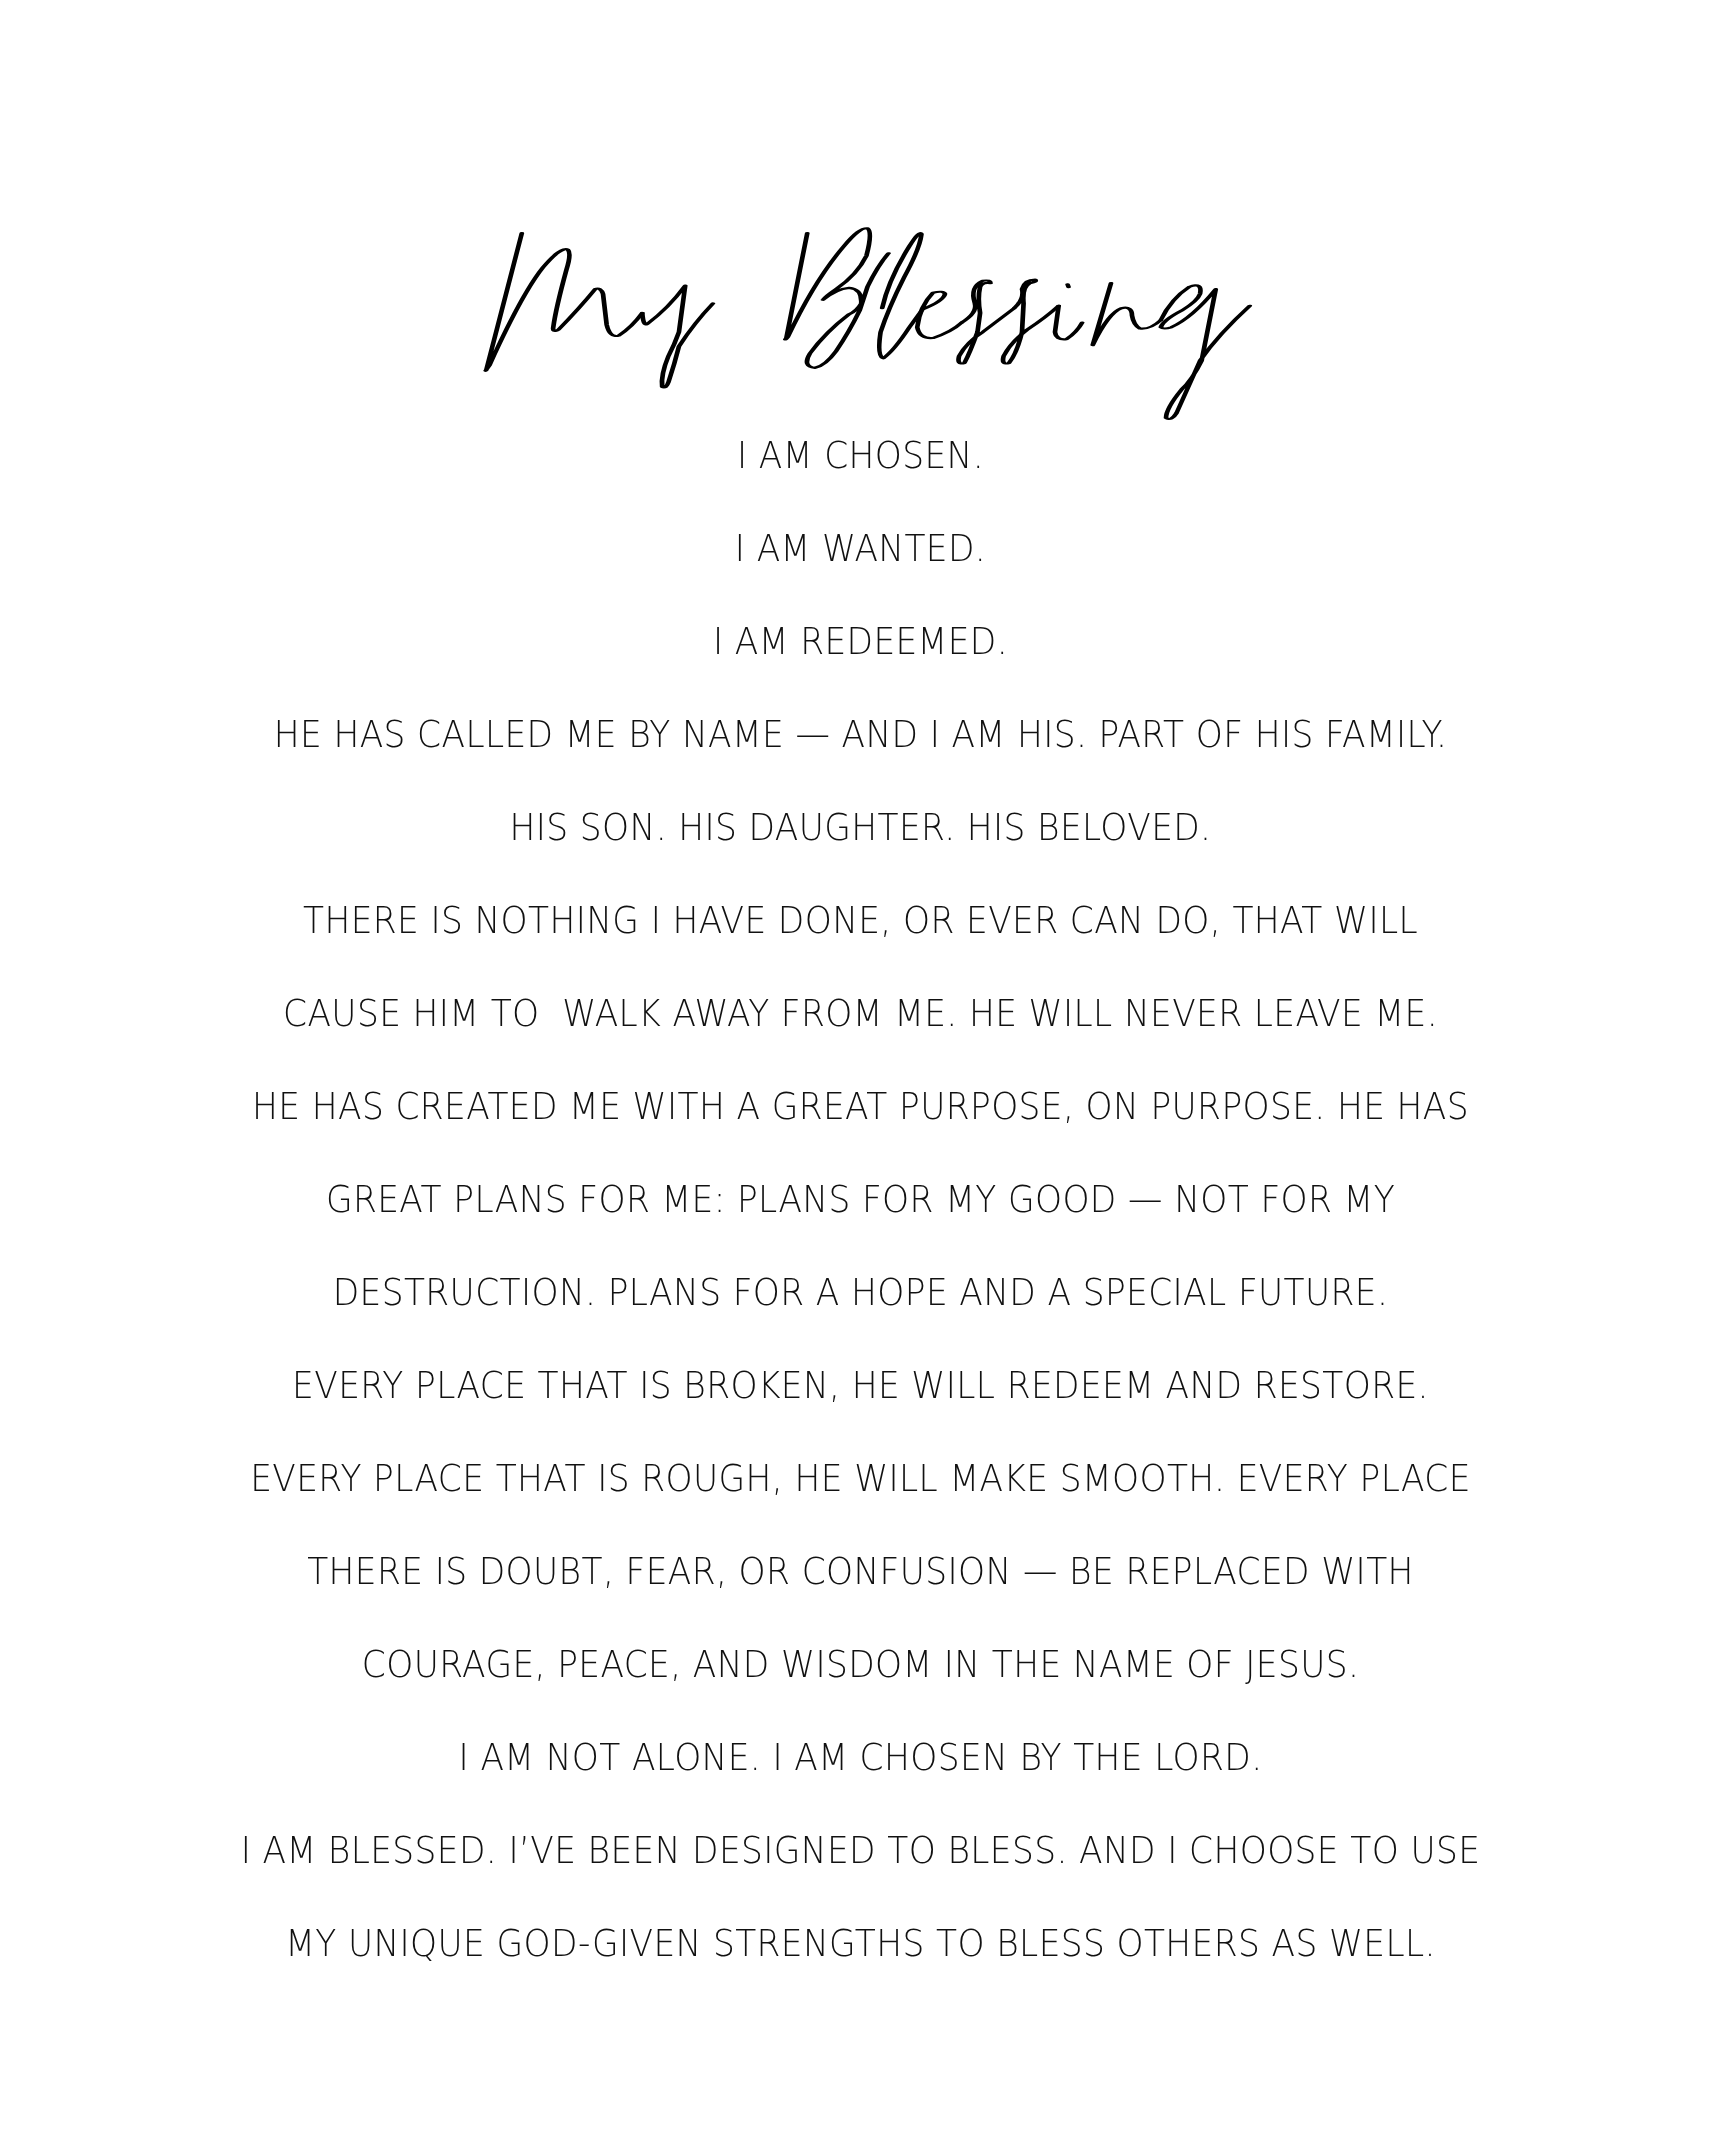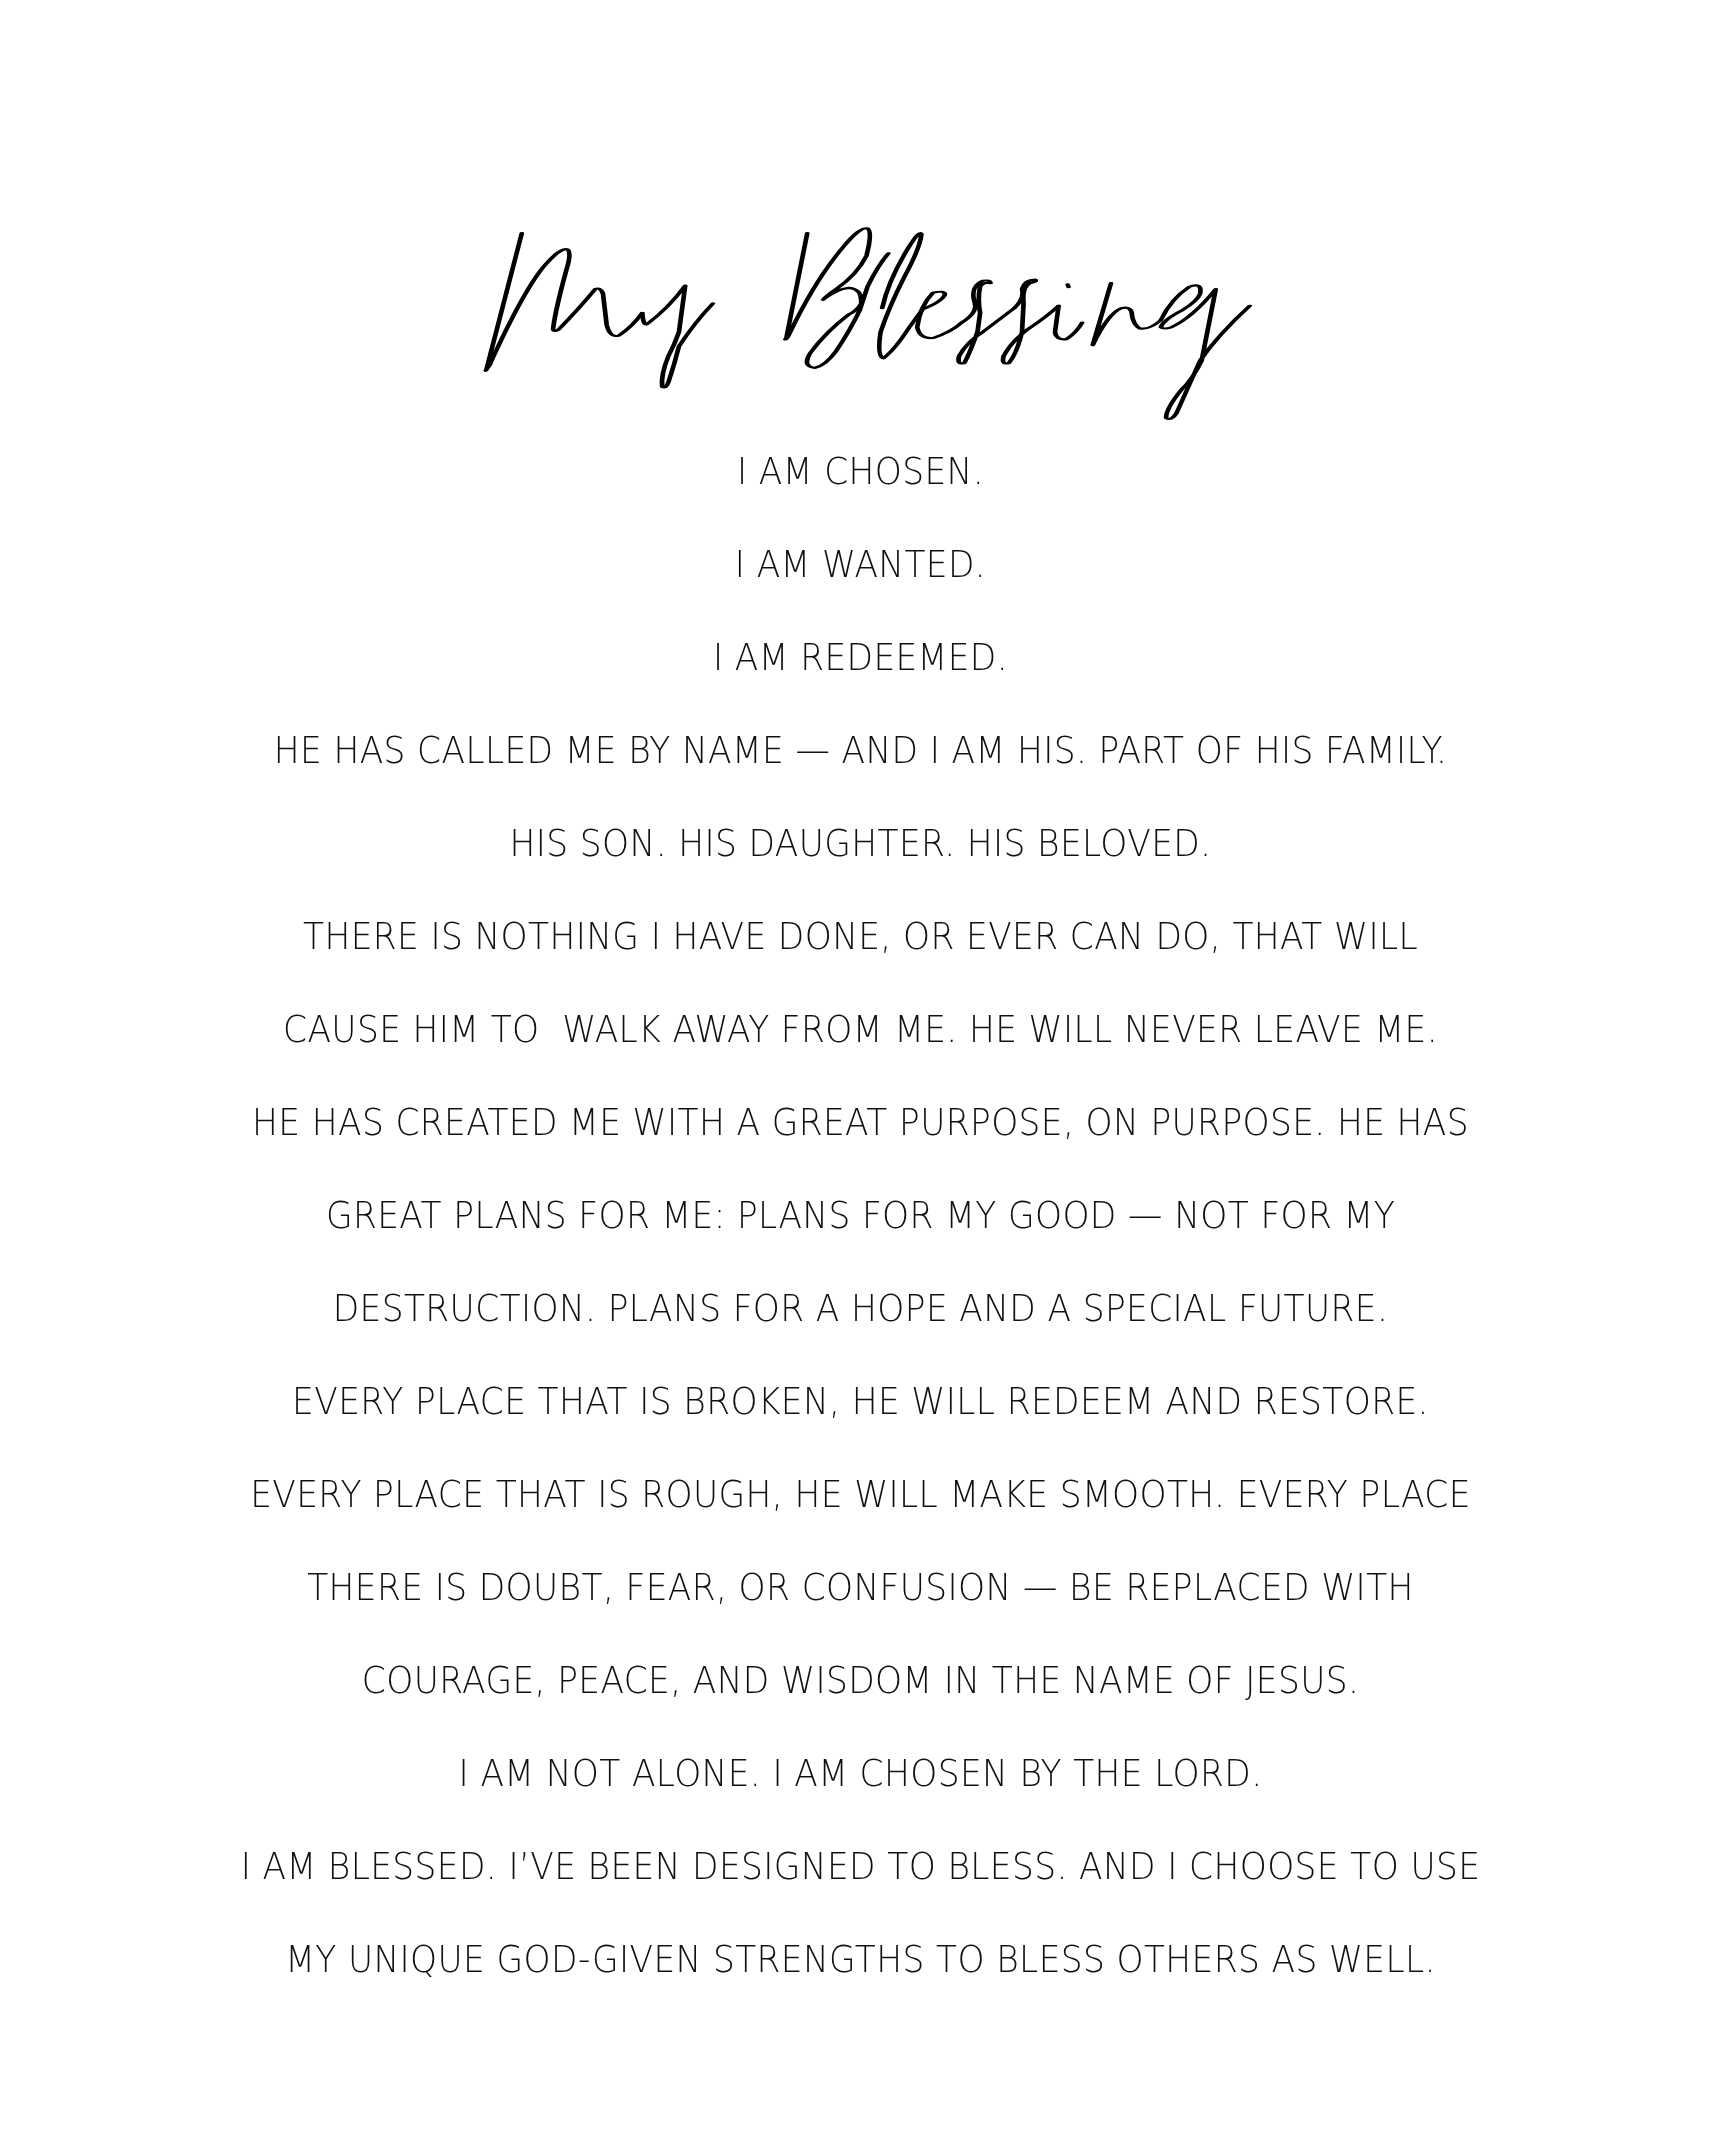--- a/index.html
+++ b/index.html
@@ -1,20 +1,20 @@
 <!DOCTYPE html>
 <html style="font-size:11.5px"><head>
   <meta charset="utf-8">
   <style>
     html, body { margin: 0; padding: 0; background: #ffffff; }
     body { width: 1721px; height: 2151px; position: relative; overflow: hidden; }
     .page { position: absolute; left: 0; top: 0; width: 1721px; height: 2151px; background: #ffffff; }
     .title-svg { position: absolute; left: 459px; top: 208px; width: 817px; height: 229px; }
     .title-svg path { fill: none; stroke: #000; stroke-width: 9; stroke-linecap: round; stroke-linejoin: round; }
-    .body-lines { position: absolute; left: 0; top: 450px; width: 1721px; }
+    .body-lines { position: absolute; left: 0; top: 434px; width: 1721px; }
     .line {
       height: 93px; line-height: 43px; text-align: center;
       font-family: "DejaVu Sans", sans-serif; font-size: 37px; font-weight: 300;
       color: #111111; white-space: pre; letter-spacing: 0.4px;
       transform: scaleX(0.93); transform-origin: center top;
     }
   </style>
 </head>
 <body>
 

